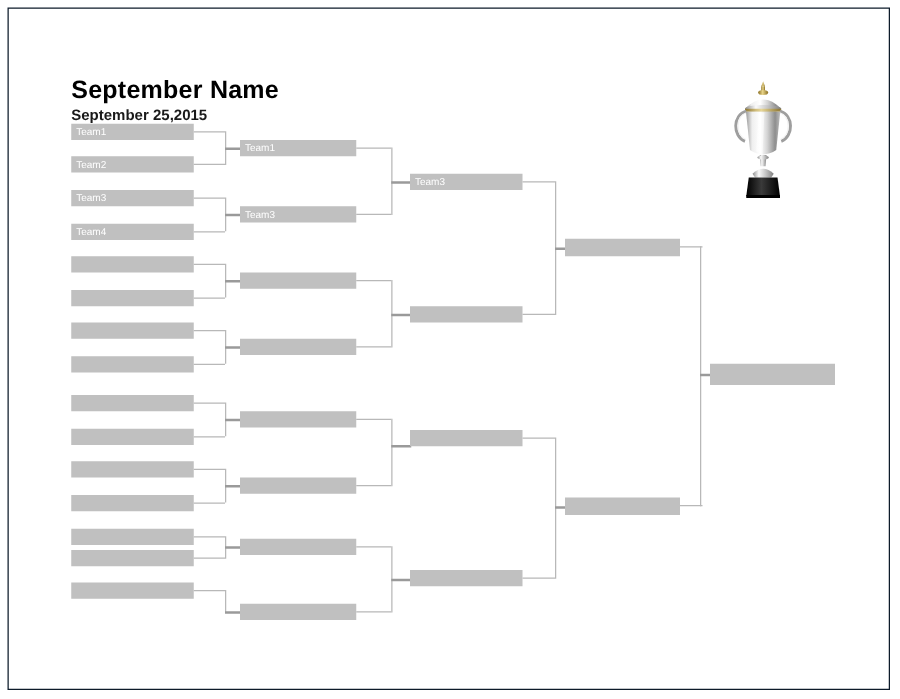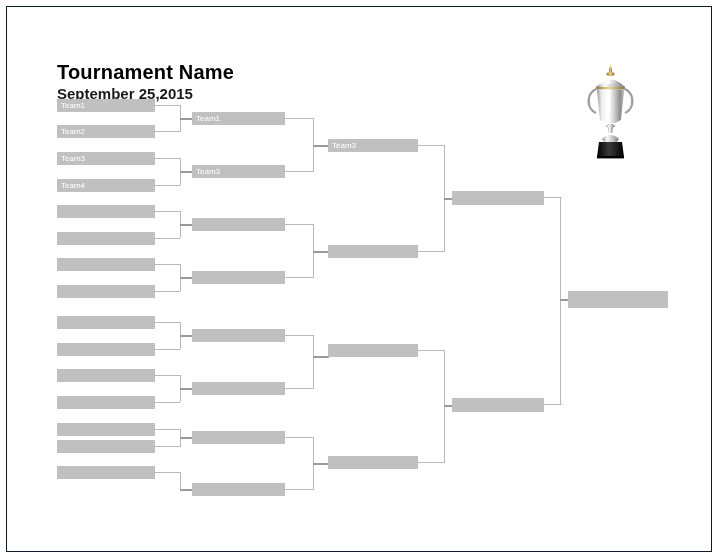--- a/index.html
+++ b/index.html
@@ -20,21 +20,21 @@
     box-sizing:border-box;
     background:#ffffff;
   }
   #title{
     position:absolute;left:57px;top:61px;
     font-size:20px;font-weight:bold;color:#000000;
     letter-spacing:0.2px;white-space:nowrap;
   }
   #date{
     position:absolute;left:57px;top:85px;
-    font-size:15px;font-weight:bold;color:#1a1a1a;
+    font-size:12px;font-weight:bold;color:#1a1a1a;
     white-space:nowrap;
   }
   .slot{
     position:absolute;background:#c0c0c0;
     box-sizing:border-box;
   }
   .slot .lbl{
     position:absolute;left:4px;top:50%;
     transform:translateY(-50%);
     font-size:8px;color:#ffffff;white-space:nowrap;
@@ -47,21 +47,21 @@
 
   
   #trophy{position:absolute;left:583px;top:63px;width:55px;height:98px;}
 </style>
 </head>
 <body>
 
 <div id="page">
   <div id="page-frame"></div>
 
-  <div id="title">Tournament Name</div>
+  <div id="title">September Name</div>
   <div id="date">September 25,2015</div>
 
   <div id="trophy">
     <svg width="55" height="98" viewBox="0 0 55 98" xmlns="http://www.w3.org/2000/svg">
       <defs>
         <linearGradient id="silver" x1="0" y1="0" x2="1" y2="0">
           <stop offset="0%" stop-color="#9a9a9a"></stop>
           <stop offset="18%" stop-color="#efefef"></stop>
           <stop offset="42%" stop-color="#ffffff"></stop>
           <stop offset="62%" stop-color="#d4d4d4"></stop>

